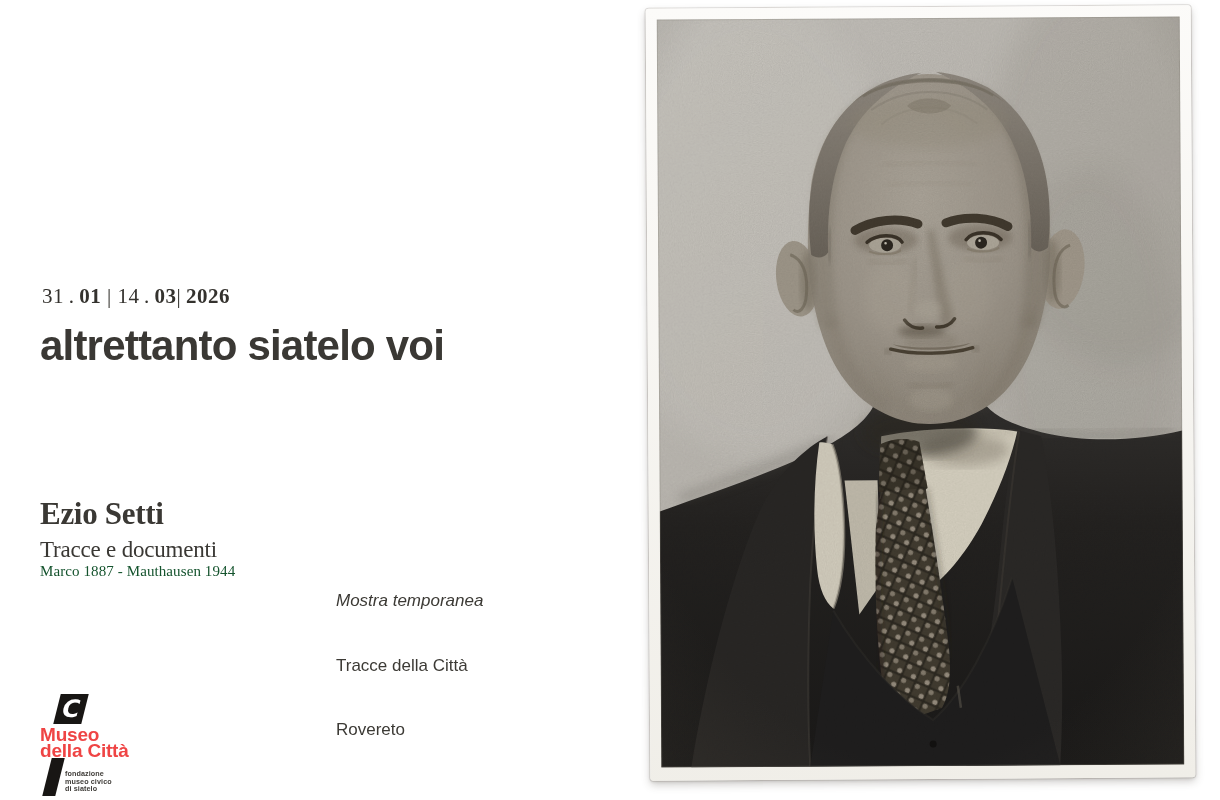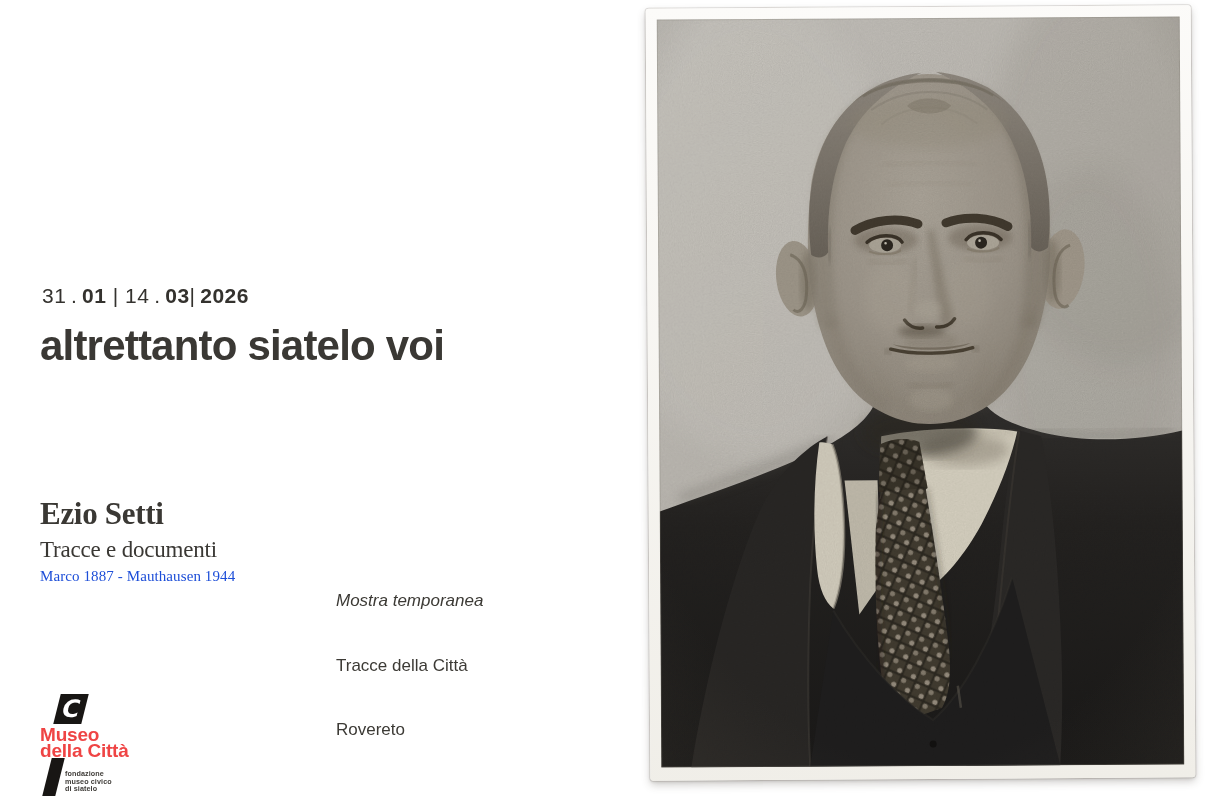--- a/index.html
+++ b/index.html
@@ -4,35 +4,35 @@
 <style>
   html,body { margin:0; padding:0; background:#ffffff; }
   #canvas {
     position:relative; width:1220px; height:800px; overflow:hidden;
     background:#ffffff; font-family:"Liberation Sans", sans-serif;
   }
 
   
   .date-line {
     position:absolute; left:42px; top:284px;
-    font-family:Liberation Sans, sans-serif;
+    font-family:Liberation Serif, serif;
     font-size:21px; letter-spacing:0.5px; color:#34322e; white-space:pre;
   }
   .date-line .bold { font-weight:bold; }
 
   .title {
     position:absolute; left:40px; top:322px;
     font-size:42px; font-weight:bold; letter-spacing:-0.8px;
     line-height:47px; color:#3a3834;
   }
 
   .artist { position:absolute; left:40px; top:497px; color:#3a3834;font-family:Liberation Serif, serif; }
   .artist .name { font-size:31px; font-weight:bold; letter-spacing:-0.3px; line-height:34px; }
   .artist .subtitle { font-size:23px; letter-spacing:-0.2px; margin-top:6px; line-height:26px; }
-  .artist .life { font-size:15px; margin-top:5px; color:#1d4ed8; letter-spacing:0.1px; }
+  .artist .life { font-size:15px; color:#14532d; letter-spacing:0.1px; }
 
   .details {
     position:absolute; left:336px; top:504px;
     font-size:17px; line-height:21.5px; color:#3c3a35; white-space:pre-wrap;
   }
   .details .group { margin-bottom:22px; }
   .details .label { font-style:italic; }
 
   
   .logo-mark {

